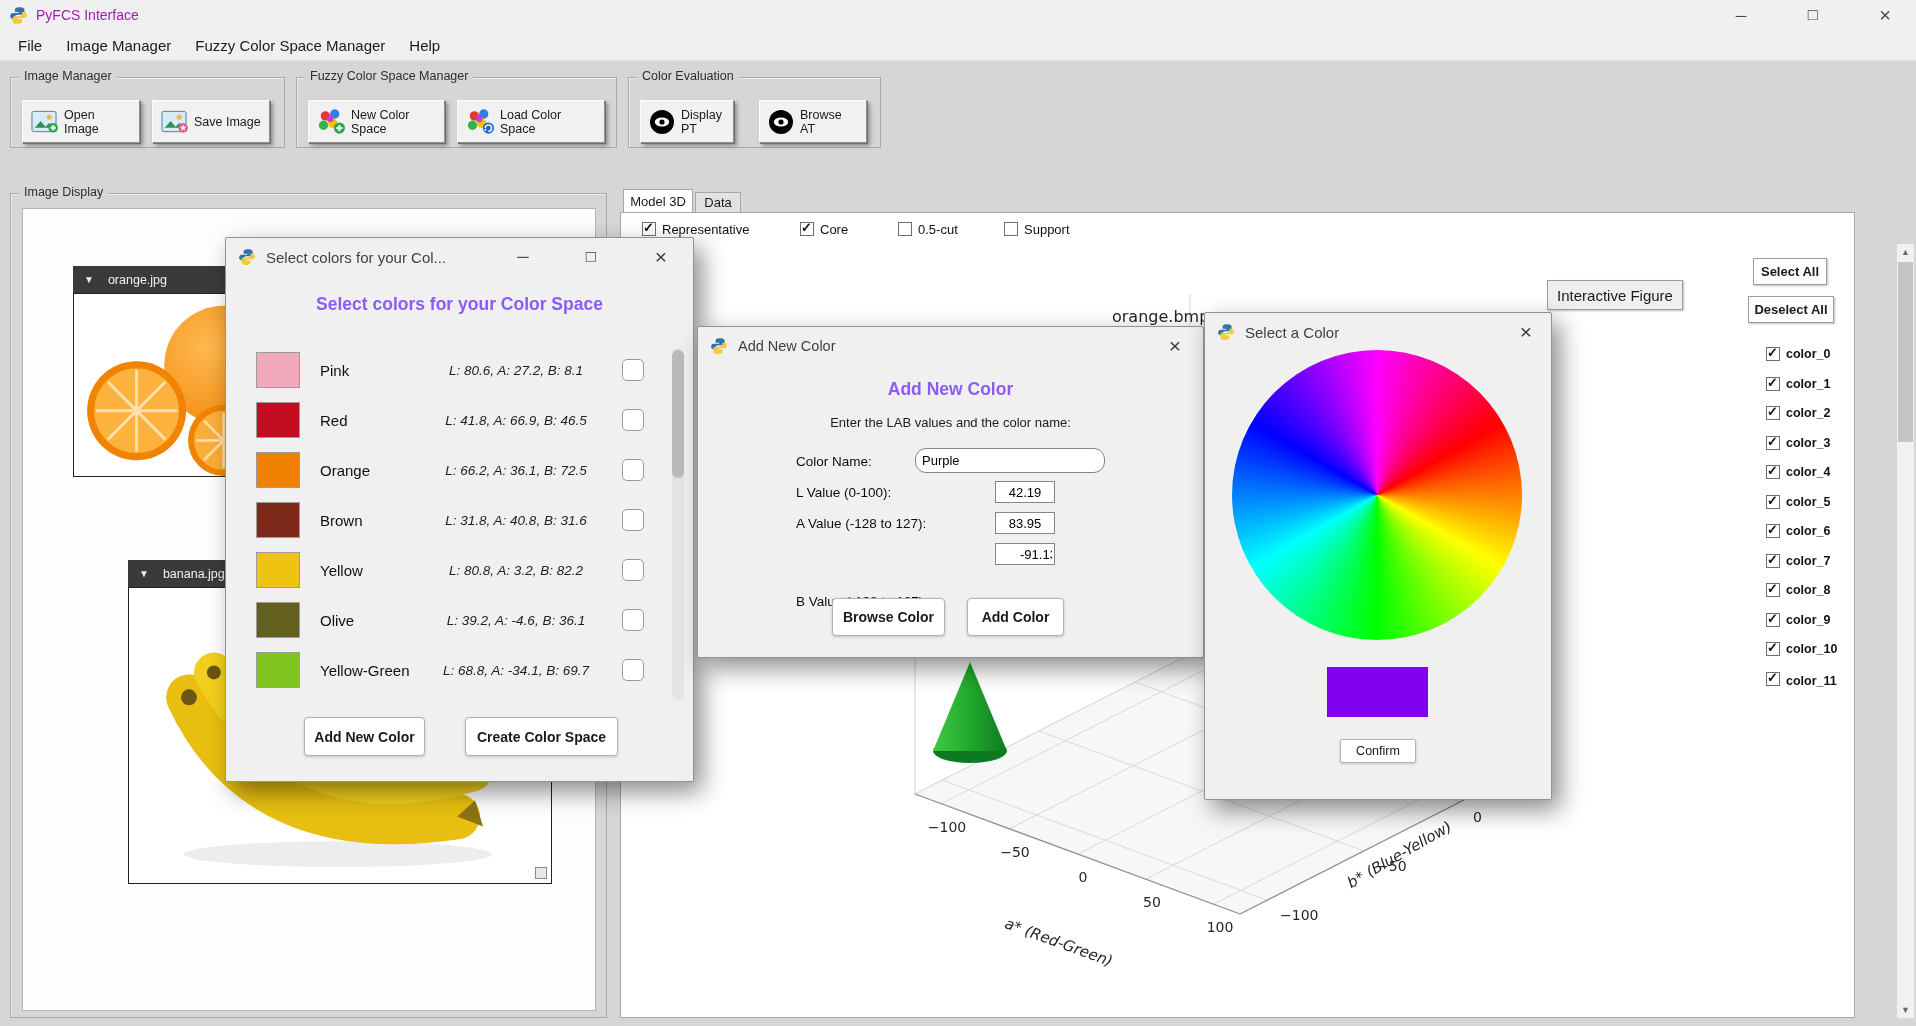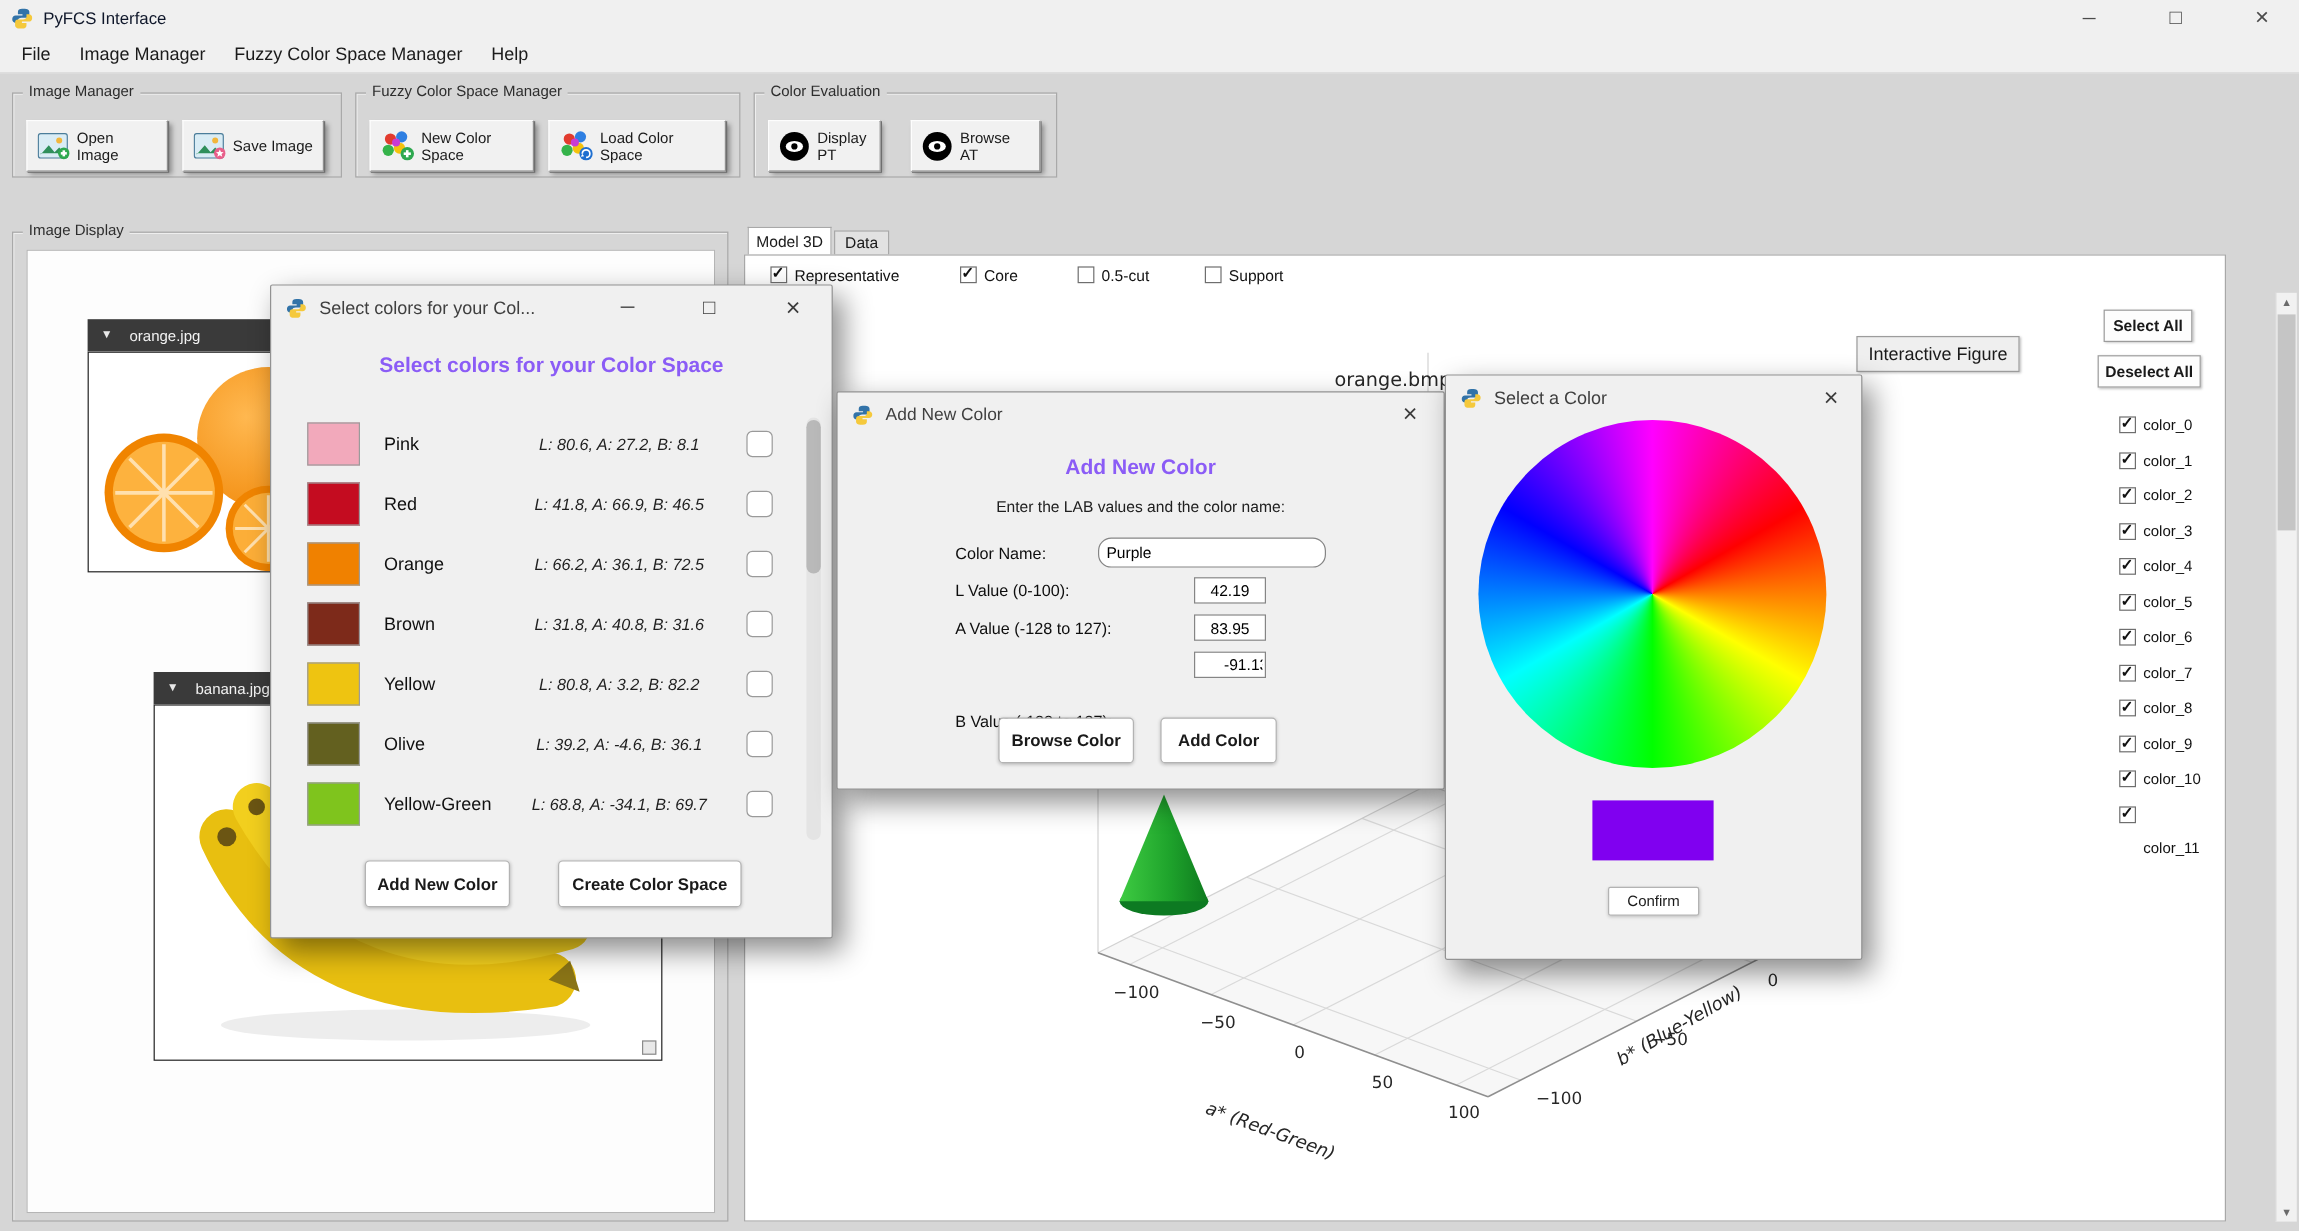--- a/index.html
+++ b/index.html
@@ -2,21 +2,21 @@
 <html><head>
 <meta charset="utf-8">
 <style>
   *{margin:0;padding:0;box-sizing:border-box;}
   html,body{width:1916px;height:1026px;overflow:hidden;}
   body{font-family:"Liberation Sans",sans-serif;background:#d6d6d6;position:relative;font-size:13px;color:#1a1a1a;}
   .abs{position:absolute;}
 
   
   #titlebar{left:0;top:0;width:1916px;height:30px;background:#f0f0f0;display:flex;align-items:center;}
-  #titlebar .apptitle{font-size:14px;color:#0f172a;margin-left:8px;}
+  #titlebar .apptitle{font-size:14px;color:#a21caf;margin-left:8px;}
   .winbtn{width:46px;height:30px;display:flex;align-items:center;justify-content:center;color:#4a4a4a;font-size:15px;}
   #menubar{left:0;top:30px;width:1916px;height:31px;background:#f0f0f0;border-bottom:1px solid #dedede;display:flex;align-items:center;padding-left:6px;}
   .menu-item{padding:6px 12px;font-size:15px;color:#1b1b1b;}
 
   
   .gbox{border:1px solid #a9a9a9;box-shadow:inset 1px 1px 0 #eeeeee;}
   .glabel{position:absolute;top:-9px;left:8px;background:#d6d6d6;padding:0 5px;font-size:12.5px;color:#2d2d2d;}
   .tbtn{position:absolute;background:#f1f1f1;border:1px solid #8f8f8f;border-top-color:#fdfdfd;border-left-color:#fdfdfd;
         box-shadow:1px 1px 0 #6f6f6f,3px 3px 4px rgba(0,0,0,.35);display:flex;align-items:center;gap:6px;padding:4px 8px;font-size:12.5px;}
   .tbtn svg{flex:0 0 auto;}
@@ -28,21 +28,21 @@
   .imgbox{position:absolute;background:#ffffff;border:1px solid #222;}
 
   
   .tab{position:absolute;font-size:13px;display:flex;align-items:center;justify-content:center;}
   .tab.active{background:#ffffff;border:1px solid #a8a8a8;border-bottom:none;}
   .tab.inactive{background:#e2e2e2;border:1px solid #a8a8a8;}
   .cbx{position:absolute;width:14px;height:14px;background:#fff;border:1px solid #6e6e6e;}
   .cbx .mark{position:absolute;left:0px;top:-3px;font-size:13px;font-weight:bold;color:#111;}
   .opt-label{position:absolute;font-size:13px;color:#111;}
   .side-btn{position:absolute;background:#fdfdfd;border:1px solid #9c9c9c;font-weight:bold;font-size:13px;display:flex;align-items:center;justify-content:center;box-shadow:1px 1px 2px rgba(0,0,0,.25);}
-  .citem-label{position:absolute;font-size:12.5px;color:#111;}
+  .citem-label{position:absolute;font-size:12.5px;color:#111;font-weight:bold;}
   .sb-track{position:absolute;background:#f1f1f1;border-left:1px solid #d7d7d7;}
   .sb-arrow{position:absolute;width:17px;height:16px;color:#6a6a6a;font-size:9px;display:flex;align-items:center;justify-content:center;}
   .sb-thumb{position:absolute;background:#c5c5c5;}
 
   
   .dlg{position:absolute;background:#f0f0f0;border:1px solid #929292;border-radius:2px;box-shadow:8px 10px 24px rgba(0,0,0,.45);}
   .dlg-titlebar{position:absolute;left:0;top:0;right:0;height:38px;display:flex;align-items:center;padding:0 12px;gap:10px;}
   .dlg-title{font-size:15px;color:#3f3f3f;}
   .dlg-ctl{width:30px;height:30px;display:flex;align-items:center;justify-content:center;color:#3c3c3c;font-size:16px;}
   .dlg-heading{position:absolute;width:100%;text-align:center;font-weight:bold;font-size:17.5px;color:#8b5cf6;}
@@ -326,21 +326,21 @@
     <span class="mark">✓</span>
   </span>
 <span class="citem-label" style="left:1786px;top:613px">color_9</span>
 <span class="cbx" style="left:1766px;top:642px">
     <span class="mark">✓</span>
   </span>
 <span class="citem-label" style="left:1786px;top:642px">color_10</span>
 <span class="cbx" style="left:1766px;top:672px">
     <span class="mark">✓</span>
   </span>
-<span class="citem-label" style="left:1786px;top:700px">color_11</span>
+<span class="citem-label" style="left:1786px;top:674px">color_11</span>
 
 <div class="sb-track" style="left:1896px;top:244px;width:18px;height:774px;">
   <div class="sb-arrow" style="left:0;top:0;">▲</div>
   <div class="sb-thumb" style="left:1px;top:18px;width:15px;height:180px;"></div>
   <div class="sb-arrow" style="left:0;bottom:0;">▼</div>
 </div>
 
 <div class="dlg" style="left:225px;top:237px;width:469px;height:545px;z-index:10;">
   <div class="dlg-titlebar">
     <svg width="18" height="18" viewBox="0 0 16 16">

